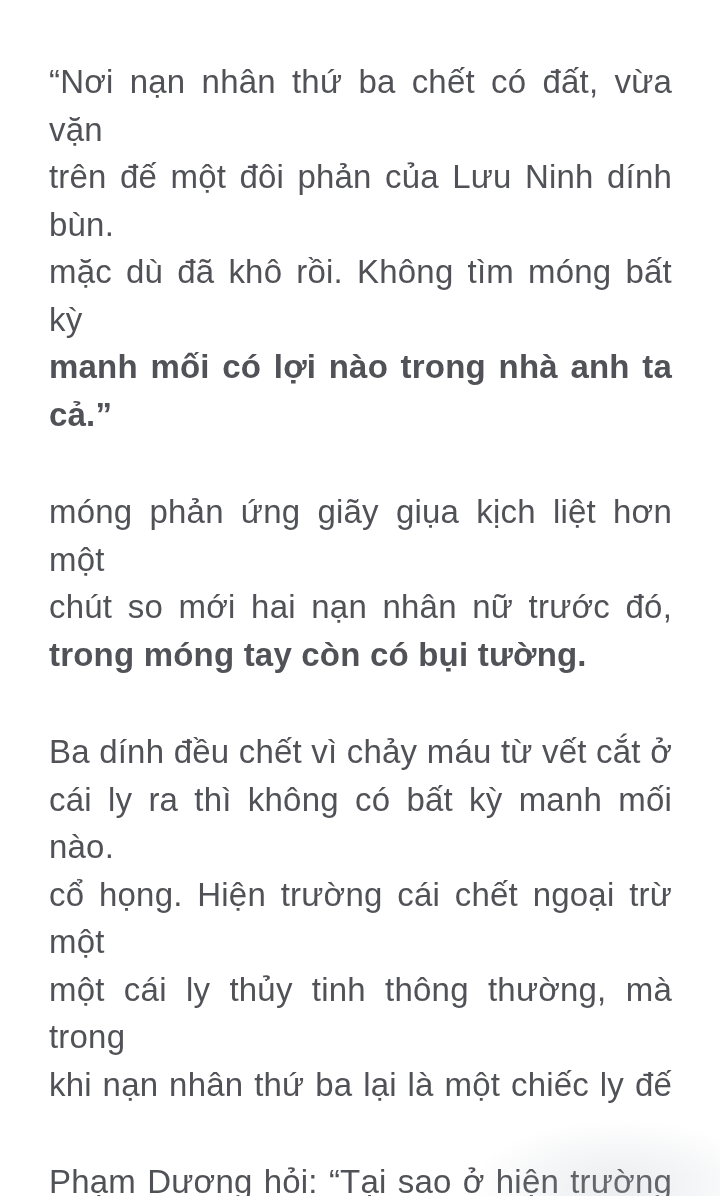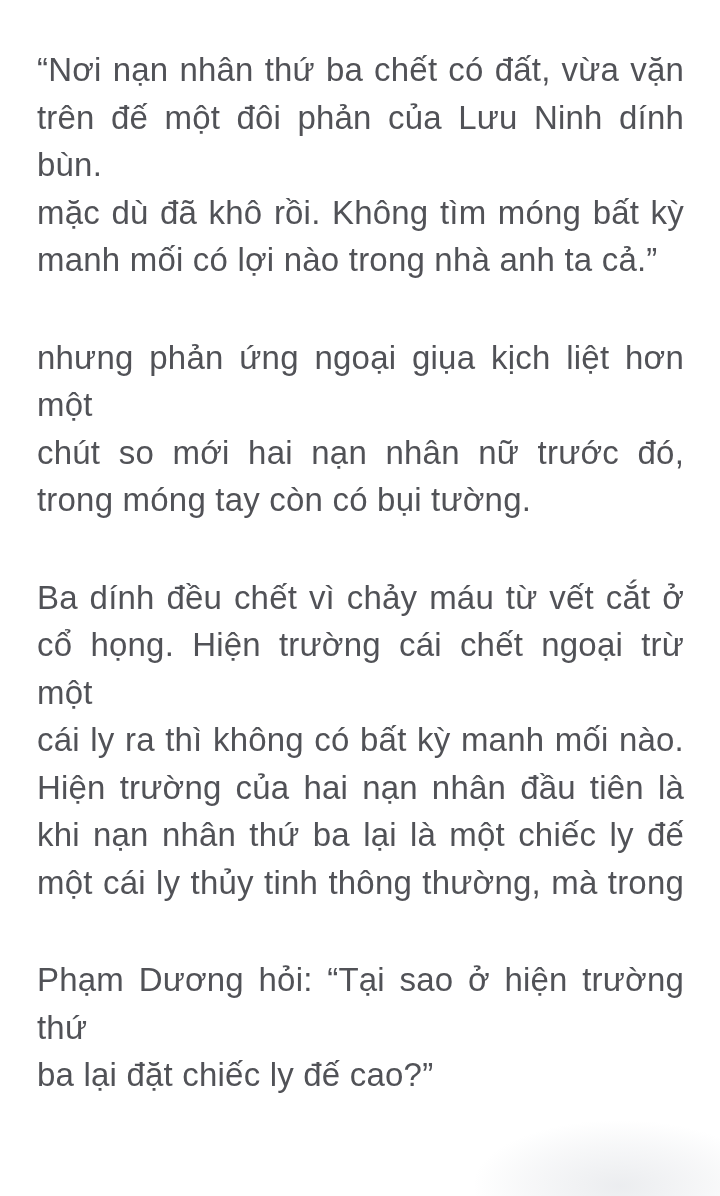--- a/index.html
+++ b/index.html
@@ -23,29 +23,30 @@
   .content {
     position: absolute;
     left: 33px;
     right: 32px;
     top: 42px;
     font-size: 33px;
     line-height: 47.5px;
     letter-spacing: 0.2px;
     color: #515257;
   }
-  .para { margin: 4px; }
+  .para { margin: 16px; }
   .para + .para { margin-top: 50px; }
   .line {
     text-align: justify;
     text-align-last: justify;
     white-space: normal;
   }
   .line.last {
     text-align-last: left;
+    font-weight: bold;
   }
   .corner-shade {
     position: absolute;
     right: -45px;
     bottom: -55px;
     width: 290px;
     height: 130px;
     background: radial-gradient(ellipse at center,
                 rgba(176,182,192,0.25) 0%,
                 rgba(176,182,192,0.10) 45%,
@@ -58,31 +59,30 @@
 
 <div class="page">
   <div class="content" id="content" style="color: rgb(81, 82, 87);">
       <div class="para">
         <div class="line">“Nơi nạn nhân thứ ba chết có đất, vừa vặn</div>
         <div class="line">trên đế một đôi phản của Lưu Ninh dính bùn.</div>
         <div class="line">mặc dù đã khô rồi. Không tìm móng bất kỳ</div>
         <div class="line last">manh mối có lợi nào trong nhà anh ta cả.”</div>
       </div>
       <div class="para">
-        <div class="line">nhưng phản ứng ngoại giụa kịch liệt hơn một</div>
+        <div class="line">móng phản ứng giãy giụa kịch liệt hơn một</div>
         <div class="line">chút so mới hai nạn nhân nữ trước đó,</div>
         <div class="line last">trong móng tay còn có bụi tường.</div>
       </div>
       <div class="para">
         <div class="line">Ba dính đều chết vì chảy máu từ vết cắt ở</div>
+        <div class="line">cái ly ra thì không có bất kỳ manh mối nào.</div>
         <div class="line">cổ họng. Hiện trường cái chết ngoại trừ một</div>
-        <div class="line">cái ly ra thì không có bất kỳ manh mối nào.</div>
-        <div class="line">Hiện trường của hai nạn nhân đầu tiên là</div>
+        <div class="line">một cái ly thủy tinh thông thường, mà trong</div>
         <div class="line">khi nạn nhân thứ ba lại là một chiếc ly đế</div>
-        <div class="line">một cái ly thủy tinh thông thường, mà trong</div>
       </div>
       <div class="para">
         <div class="line">Phạm Dương hỏi: “Tại sao ở hiện trường thứ</div>
         <div class="line last">ba lại đặt chiếc ly đế cao?”</div>
       </div>
     </div>
   <div class="corner-shade"></div>
 </div>
 
 </body></html>

